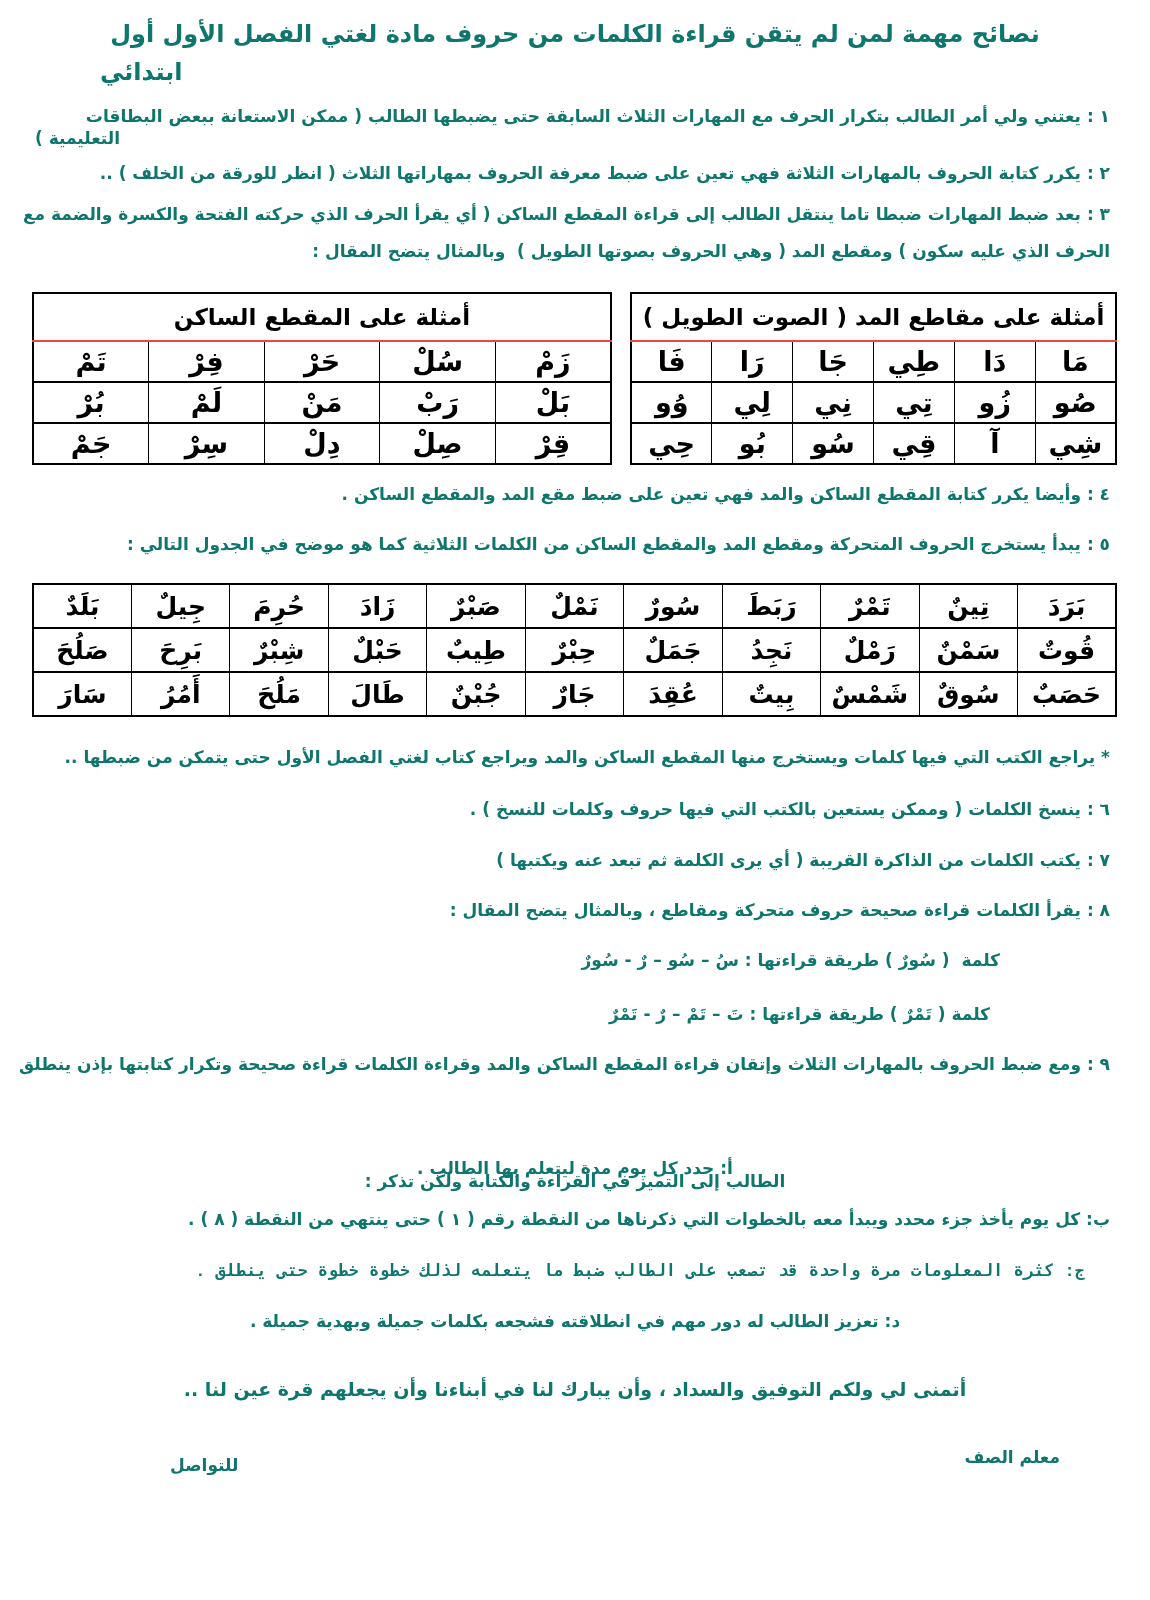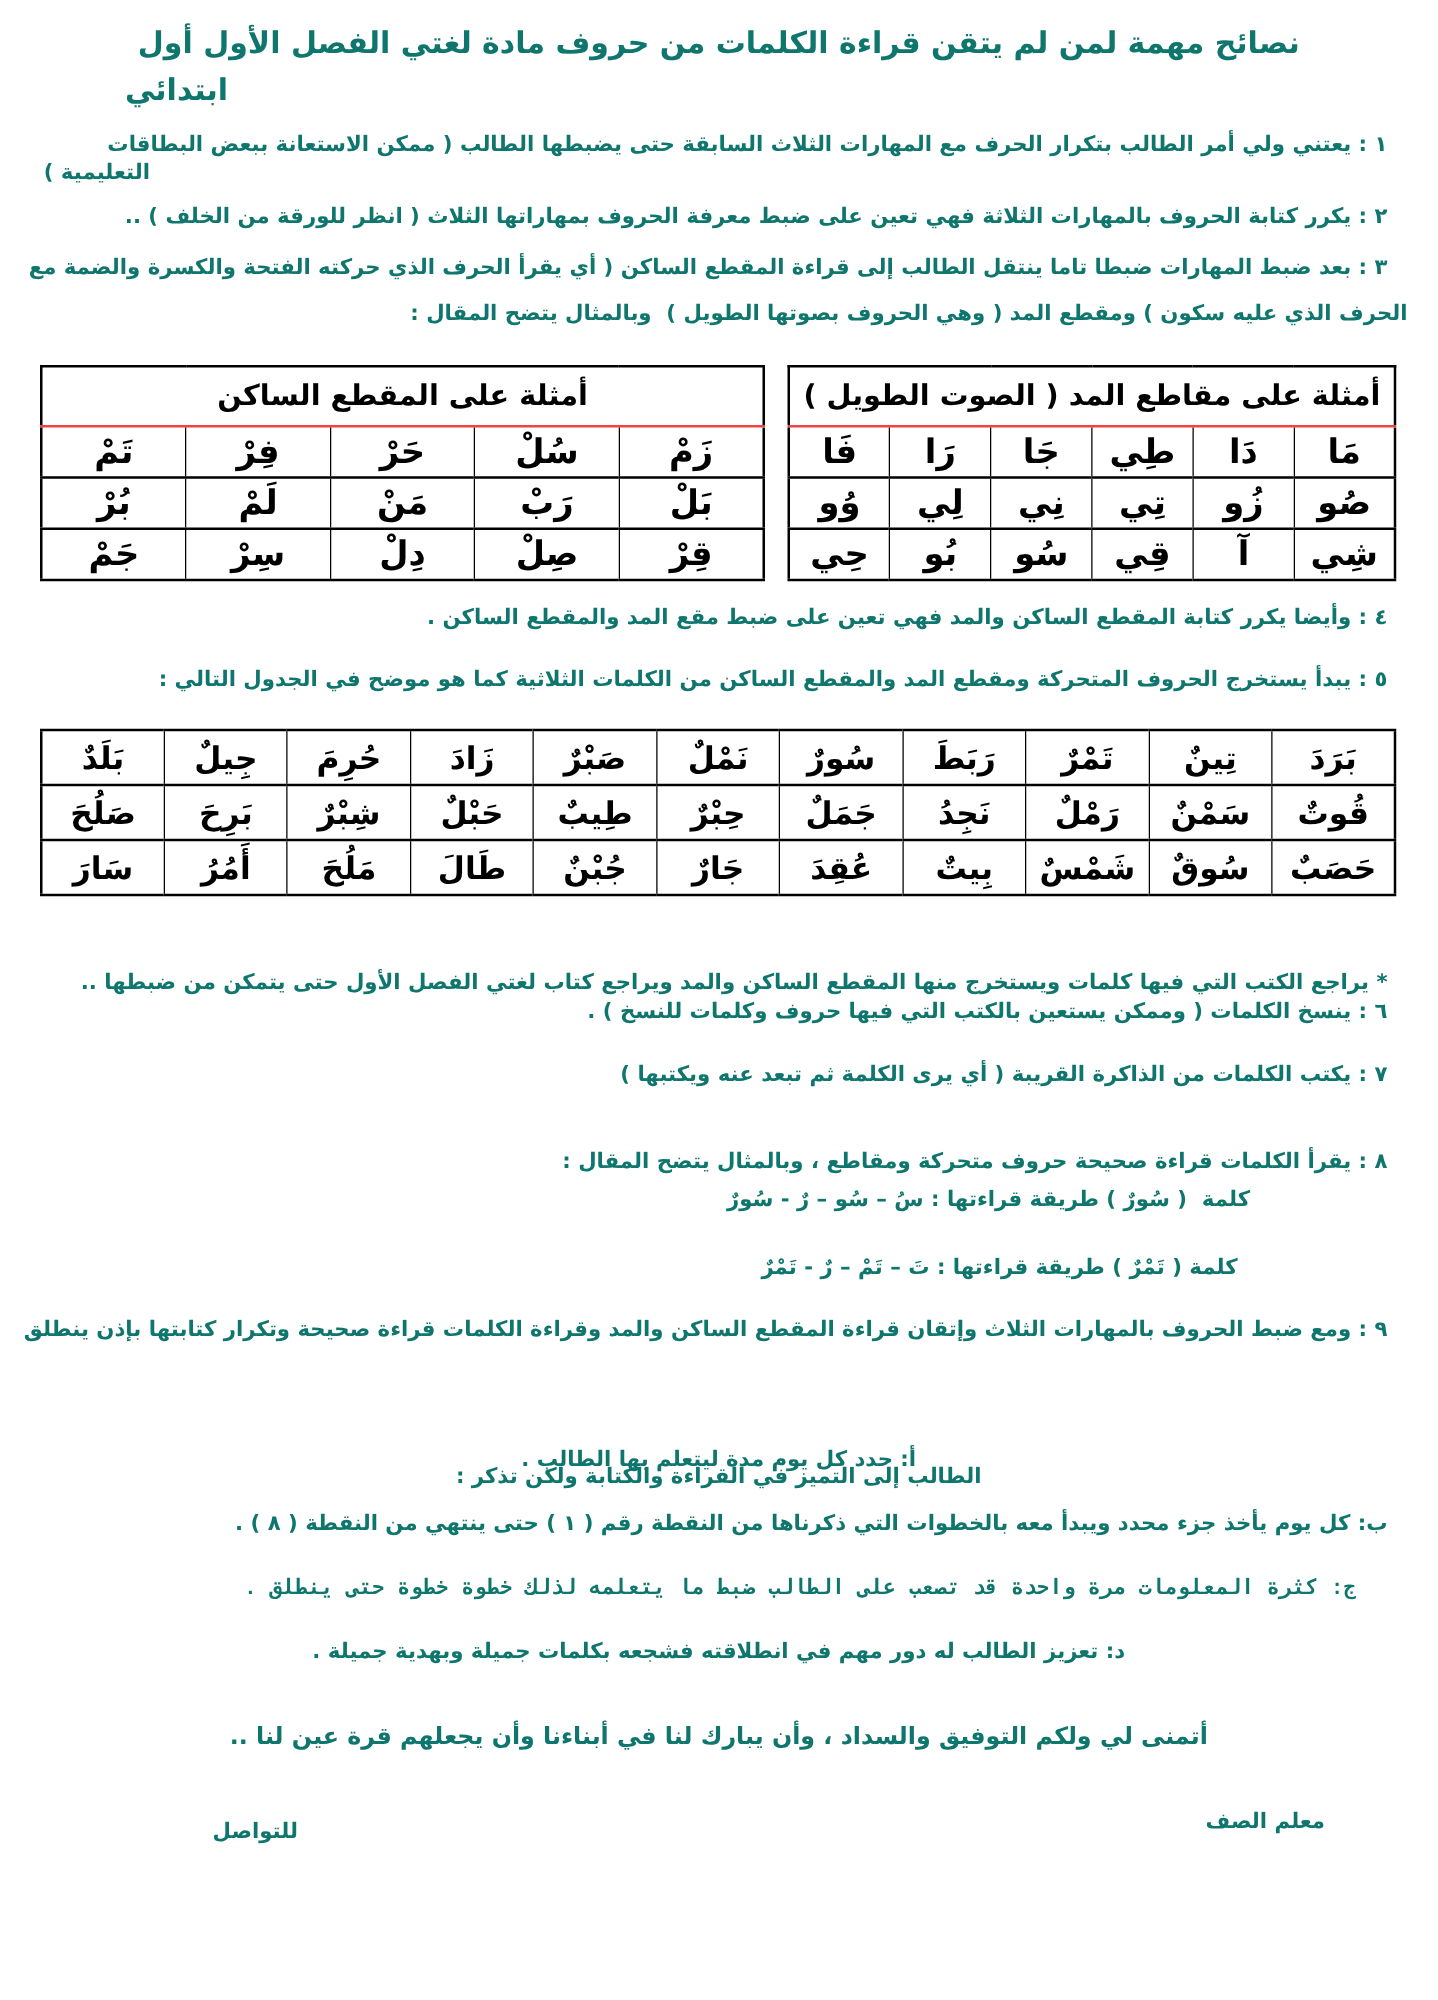--- a/index.html
+++ b/index.html
@@ -17,27 +17,27 @@
     font-size:17px;
     color:#0f766e;
   }
   .center { left:0; right:0; text-align:center; }
   .t1 { top:20px; font-size:24px; }
   .t2 { top:58px; left:100px; font-size:24px; }
   .p1a { top:106px; right:40px; }
   .p1b { top:128px; left:35px; }
   .p2  { top:163px; right:40px; }
   .p3a { top:204px; right:40px; }
-  .p3b { top:241px; right:24px;margin-left:42px; }
+  .p3b { top:241px; right:40px;margin-left:42px; }
   .p4  { top:484px; right:40px; }
   .p5  { top:534px; right:40px; }
-  .pst { top:776px; right:40px; }
+  .pst { top:747px; right:40px; }
   .p6  { top:799px; right:40px; }
   .p7  { top:850px; right:40px; }
-  .p8  { top:900px; right:40px;margin-top:19px; }
+  .p8  { top:900px; right:40px; }
   .ex1 { top:950px; right:150px; }
   .ex2 { top:1004px; right:160px; }
   .p9a { top:1054px; right:40px; }
   .p9b { top:1171px; }
   .pa  { top:1158px; }
   .pb  { top:1209px; right:40px; }
   .pc  { top:1260px; right:65px;font-family:Liberation Mono, monospace; }
   .pd  { top:1311px; }
   .closing { top:1378px; font-size:19px; }
   .sig { top:1447px; right:90px; }

